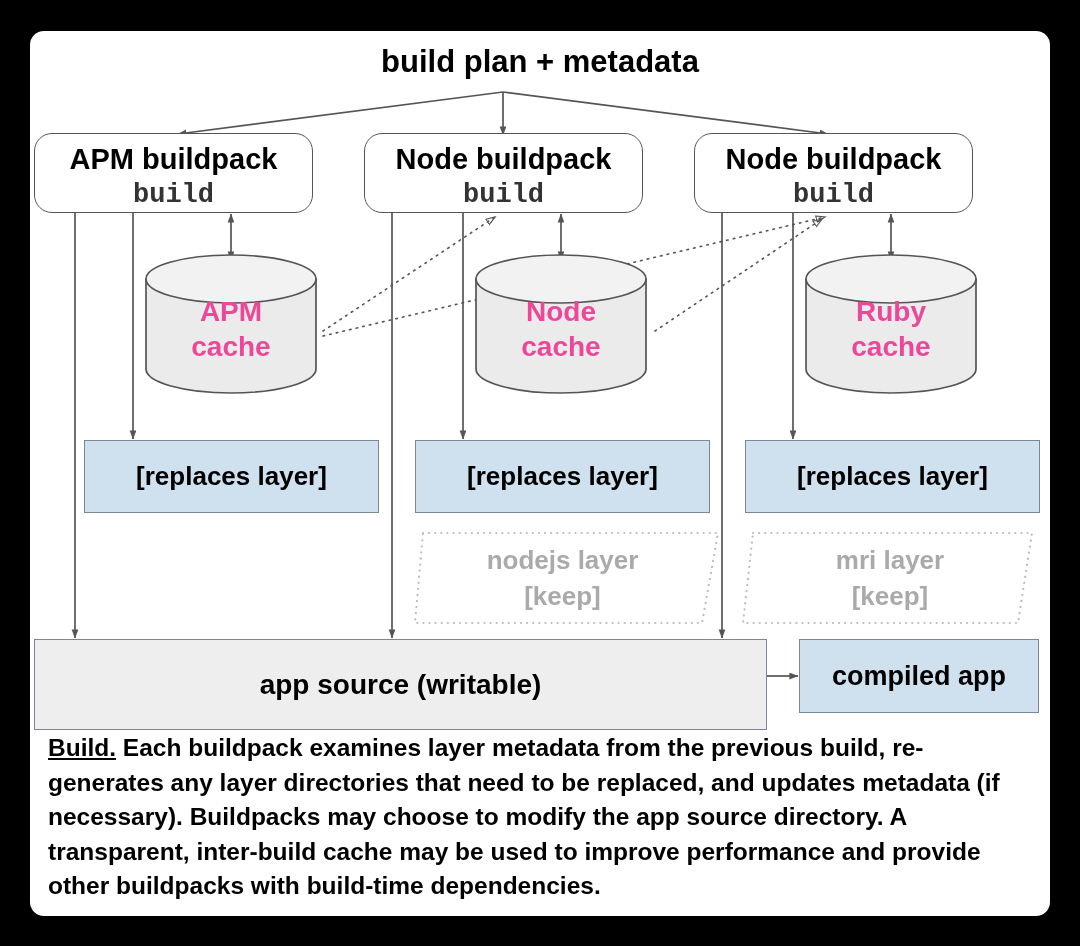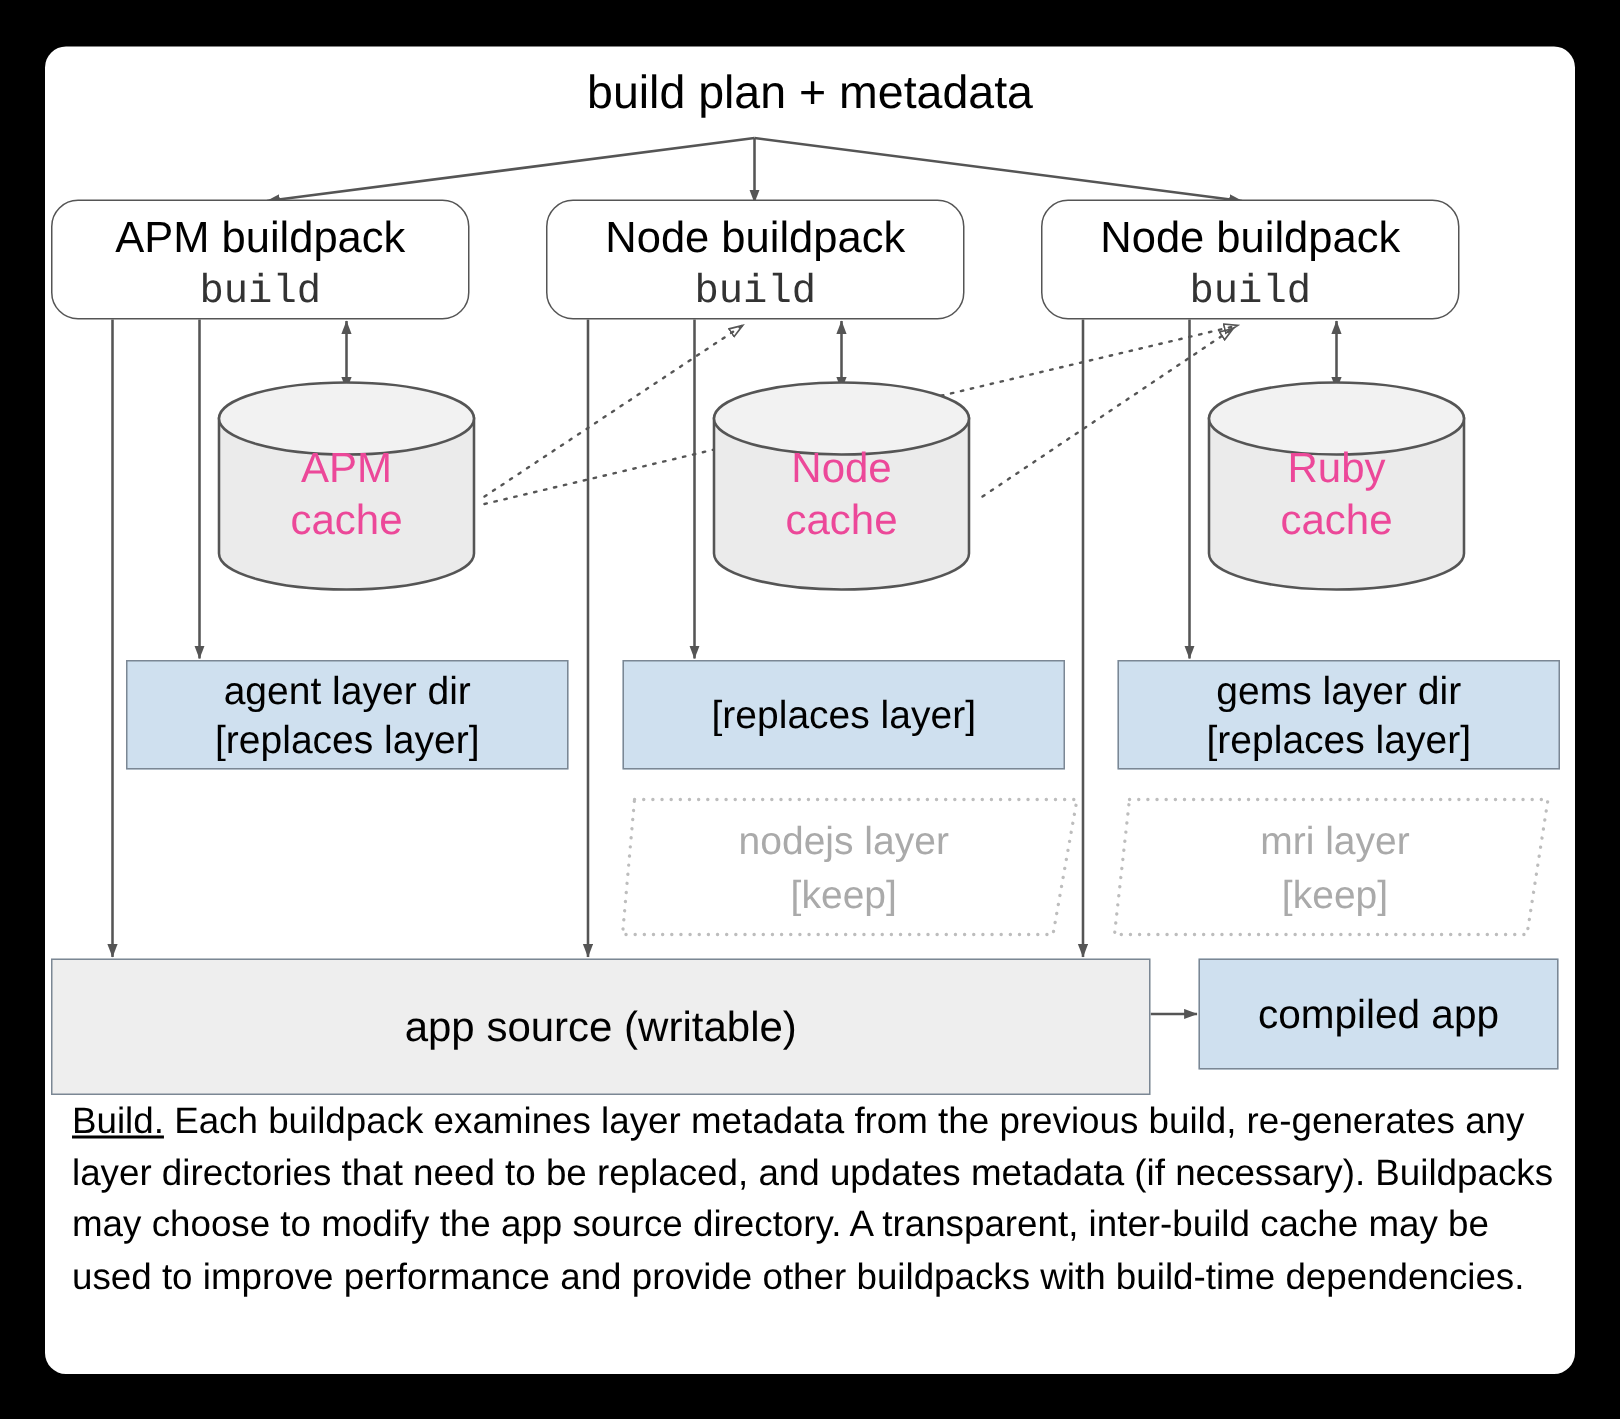--- a/index.html
+++ b/index.html
@@ -6,21 +6,21 @@
   html,body{margin:0;padding:0;background:#000;}
   body{width:1080px;height:946px;font-family:"Liberation Sans",sans-serif;}
 
   #card{
     position:absolute;left:30px;top:31px;width:1020px;height:885px;
     background:#ffffff;border-radius:14px;overflow:hidden;
   }
 
   #svg-layer{position:absolute;left:0;top:0;width:1020px;height:885px;}
 
-  .node{position:absolute;box-sizing:border-box;}
+  .node{position:absolute;box-sizing:border-box;font-weight:bold;}
 
   #title{
     left:0;top:12px;width:1020px;text-align:center;
     font-size:31px;color:#000;line-height:38px;
   }
 
   .bp{
     border:1.6px solid #555;border-radius:18px;background:#fff;
     text-align:center;padding-top:6px;
   }
@@ -161,30 +161,28 @@
   </div>
 
   <div class="node cyl" style="left:776px;top:224px;width:170px;height:138px;">
     <div class="cyl-label">
       <span>Ruby</span>
       <span>cache</span>
     </div>
   </div>
 
   <div class="node layerbox" style="left:54px;top:409px;width:295px;height:73px;">
-    <span>agent layer dir</span>
     <span>[replaces layer]</span>
   </div>
 
   <div class="node layerbox" style="left:385px;top:409px;width:295px;height:73px;">
     <span>[replaces layer]</span>
   </div>
 
   <div class="node layerbox" style="left:715px;top:409px;width:295px;height:73px;">
-    <span>gems layer dir</span>
     <span>[replaces layer]</span>
   </div>
 
   <div class="node keepbox" style="left:385px;top:502px;width:295px;height:90px;">
     <span>nodejs layer</span>
     <span>[keep]</span>
   </div>
 
   <div class="node keepbox" style="left:715px;top:502px;width:290px;height:90px;">
     <span>mri layer</span>

